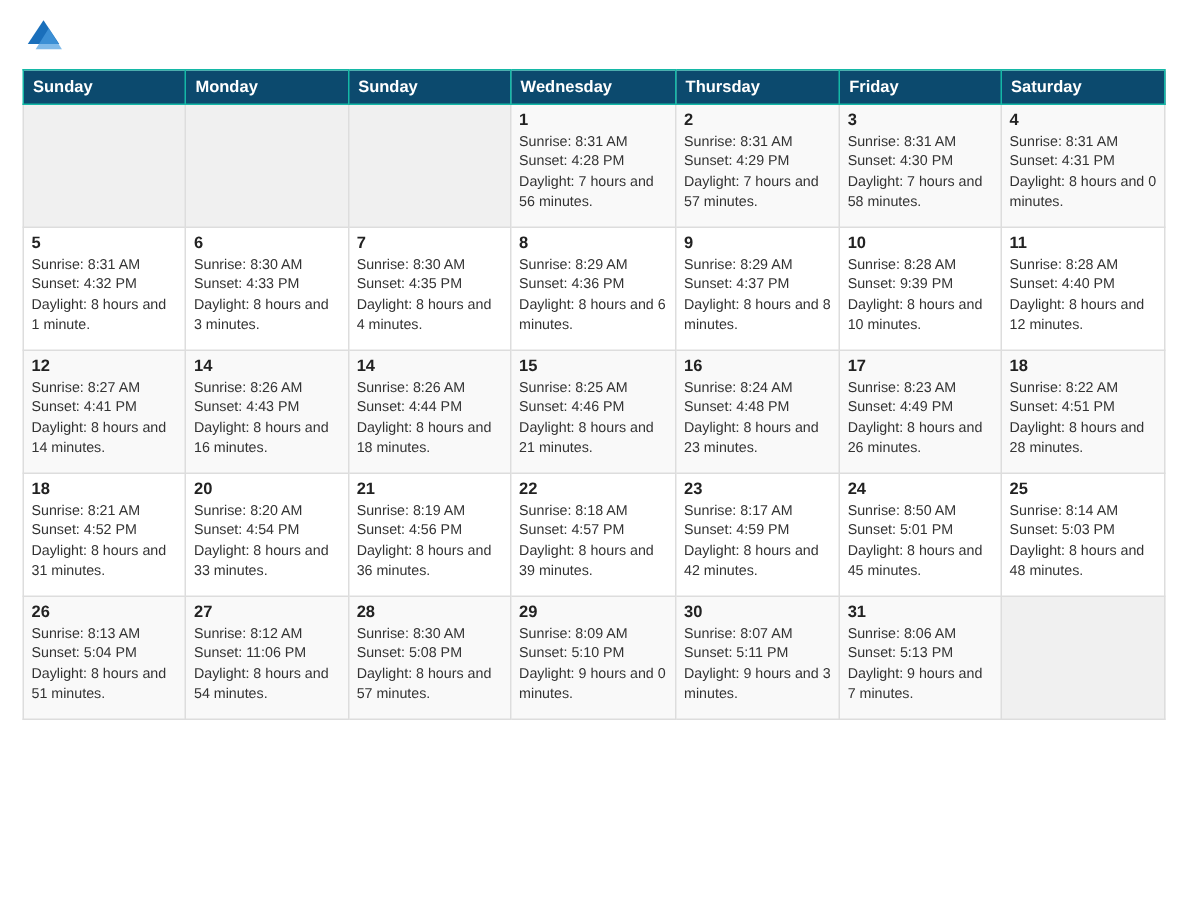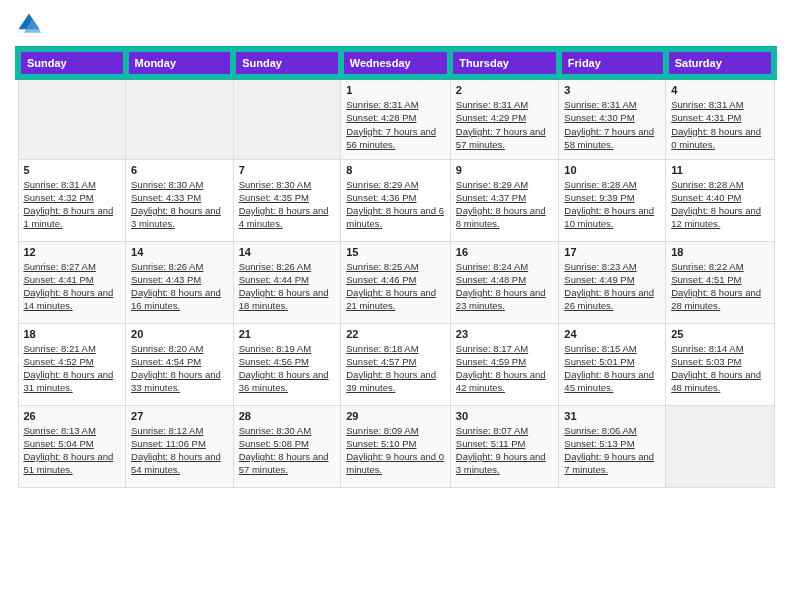--- a/index.html
+++ b/index.html
@@ -57,27 +57,27 @@
     .location {
       font-size: 14px;
       color: #555;
     }
     .calendar {
       width: 100%;
       border-collapse: collapse;
       border: 1px solid #ccc;
     }
     .calendar th {
-      background-color: #6d28d9;
+      background-color: #0c4a6e;
       color: #fff;
       font-size: 11px;
       font-weight: bold;
       text-align: left;
       padding: 5px 6px;
-      border: 6px solid #14b8a6;
+      border: 1px solid #14b8a6;
     }
     .calendar td {
       vertical-align: top;
       border: 1px solid #ddd;
       padding: 4px 5px;
       width: 113px;
       height: 82px;
       background: #fff;
     }
     .calendar tr:nth-child(odd) td {
@@ -90,21 +90,20 @@
       font-size: 11px;
       font-weight: bold;
       color: #222;
       display: block;
       margin-bottom: 2px;
     }
     .day-info {
       font-size: 9.5px;
       color: #333;
       line-height: 1.4;
-      text-decoration: underline;
     }
     .empty-cell {
       background: #f0f0f0 !important;
     }
   </style>
 </head>
 <body>
 
 <div class="page">
   <div class="header">
@@ -280,21 +279,21 @@
 Daylight: 8 hours and 39 minutes.</div>
           </td>
           <td>
             <span class="day-num">23</span>
             <div class="day-info">Sunrise: 8:17 AM
 Sunset: 4:59 PM
 Daylight: 8 hours and 42 minutes.</div>
           </td>
           <td>
             <span class="day-num">24</span>
-            <div class="day-info">Sunrise: 8:15 AM
+            <div class="day-info">Sunrise: 8:50 AM
 Sunset: 5:01 PM
 Daylight: 8 hours and 45 minutes.</div>
           </td>
           <td>
             <span class="day-num">25</span>
             <div class="day-info">Sunrise: 8:14 AM
 Sunset: 5:03 PM
 Daylight: 8 hours and 48 minutes.</div>
           </td>
         </tr>

